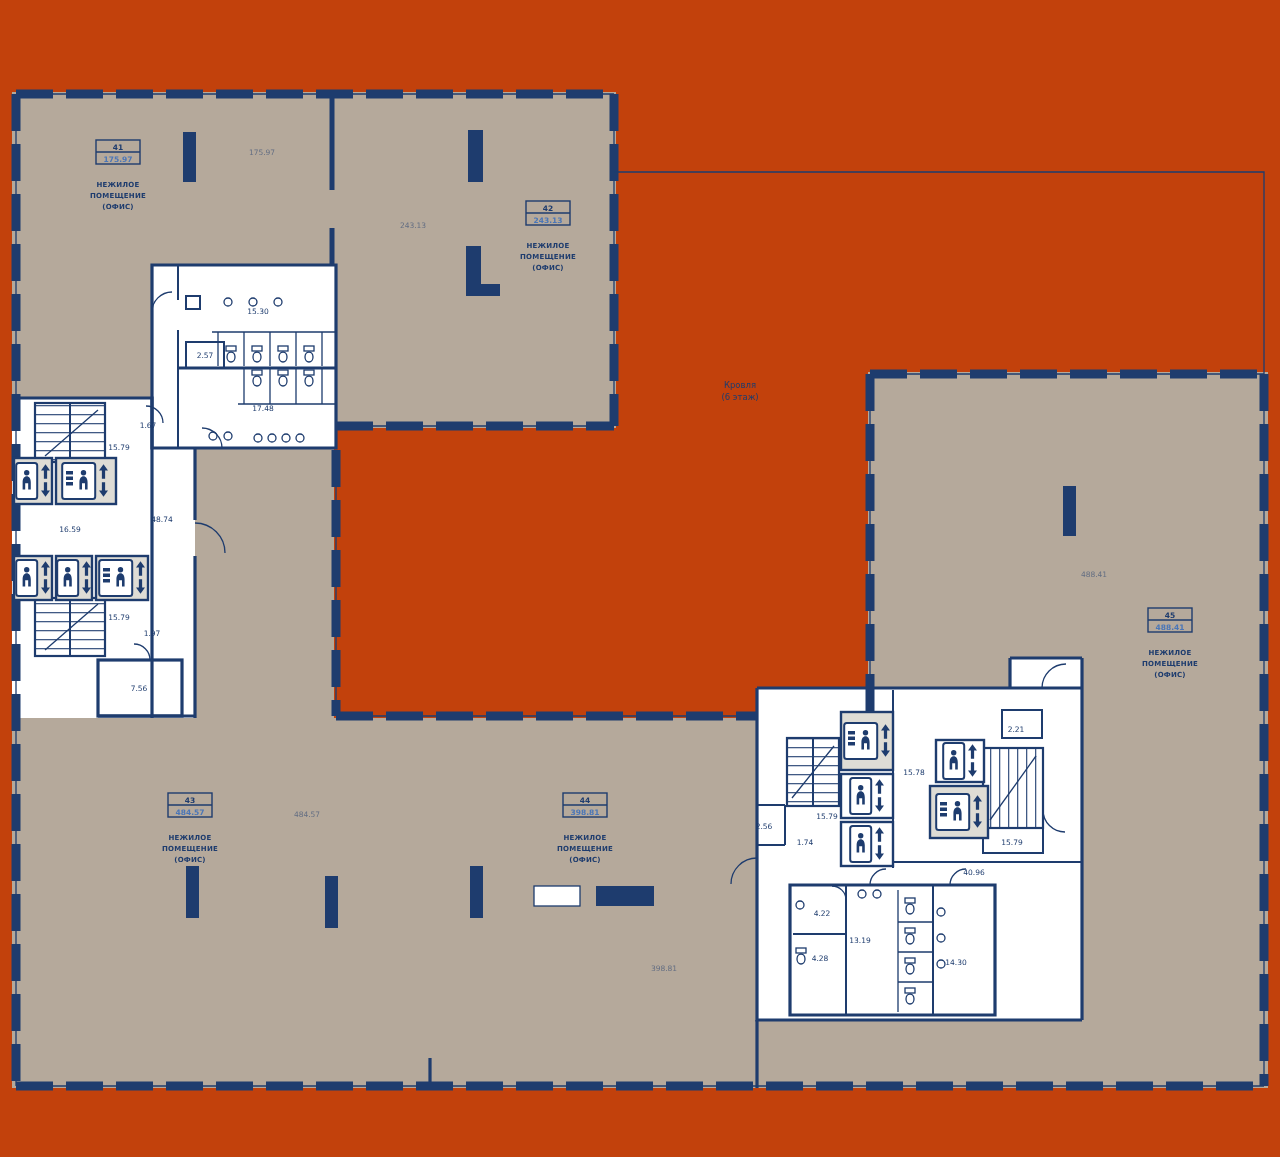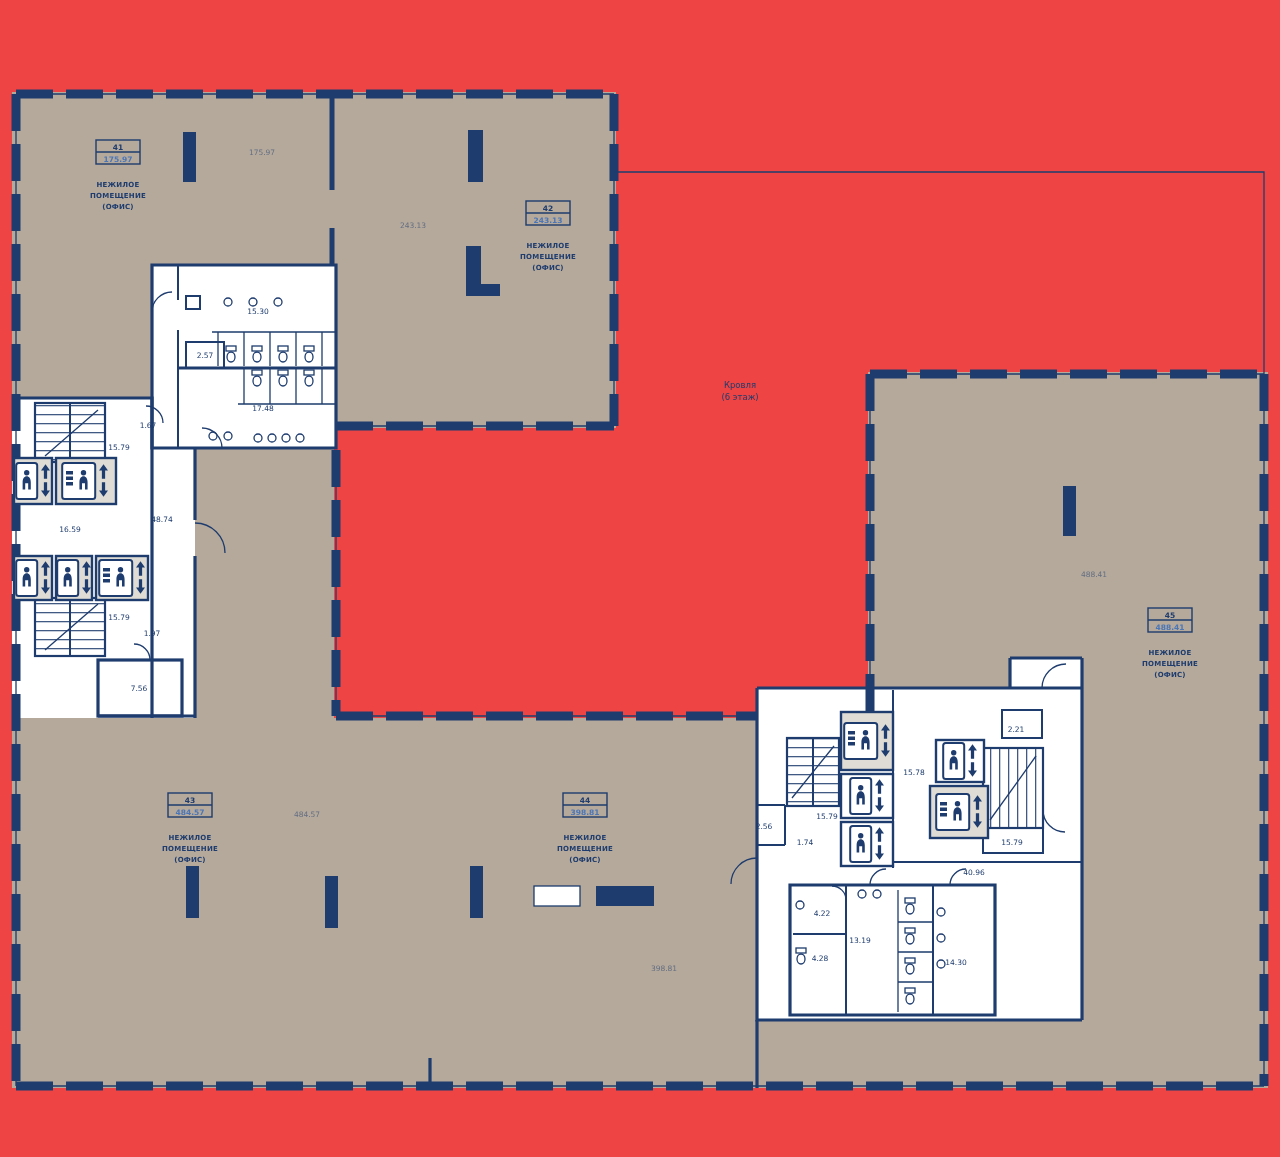--- a/index.html
+++ b/index.html
@@ -1,16 +1,16 @@
 <!DOCTYPE html>
 <html style="--wall: #1e3c6e; --accent: #4a76b8; --floor: #b5a99b; --cabin: #dedcd5;"><head>
 <meta charset="utf-8">
 <style>
   html,body{margin:0;padding:0;background:#fff;}
-  #plan-wrap{position:relative;width:1280px;height:1157px;background:#ef4444;overflow:hidden;}
+  #plan-wrap{position:relative;width:1280px;height:1157px;background:#c2410c;overflow:hidden;}
   svg{display:block;}
   .floor{fill:var(--floor);}
   .white{fill:#fff;}
   .cab{fill:var(--cabin);stroke:var(--wall);stroke-width:2.4;}
   .cabw{fill:#fff;stroke:var(--wall);stroke-width:2.4;}
   .col{fill:var(--wall);}
   .w2{stroke:var(--wall);stroke-width:2;fill:none;}
   .w3{stroke:var(--wall);stroke-width:3.2;fill:none;}
   .w5{stroke:var(--wall);stroke-width:5;fill:none;}
   .thin{stroke:var(--wall);stroke-width:1.3;fill:none;}

